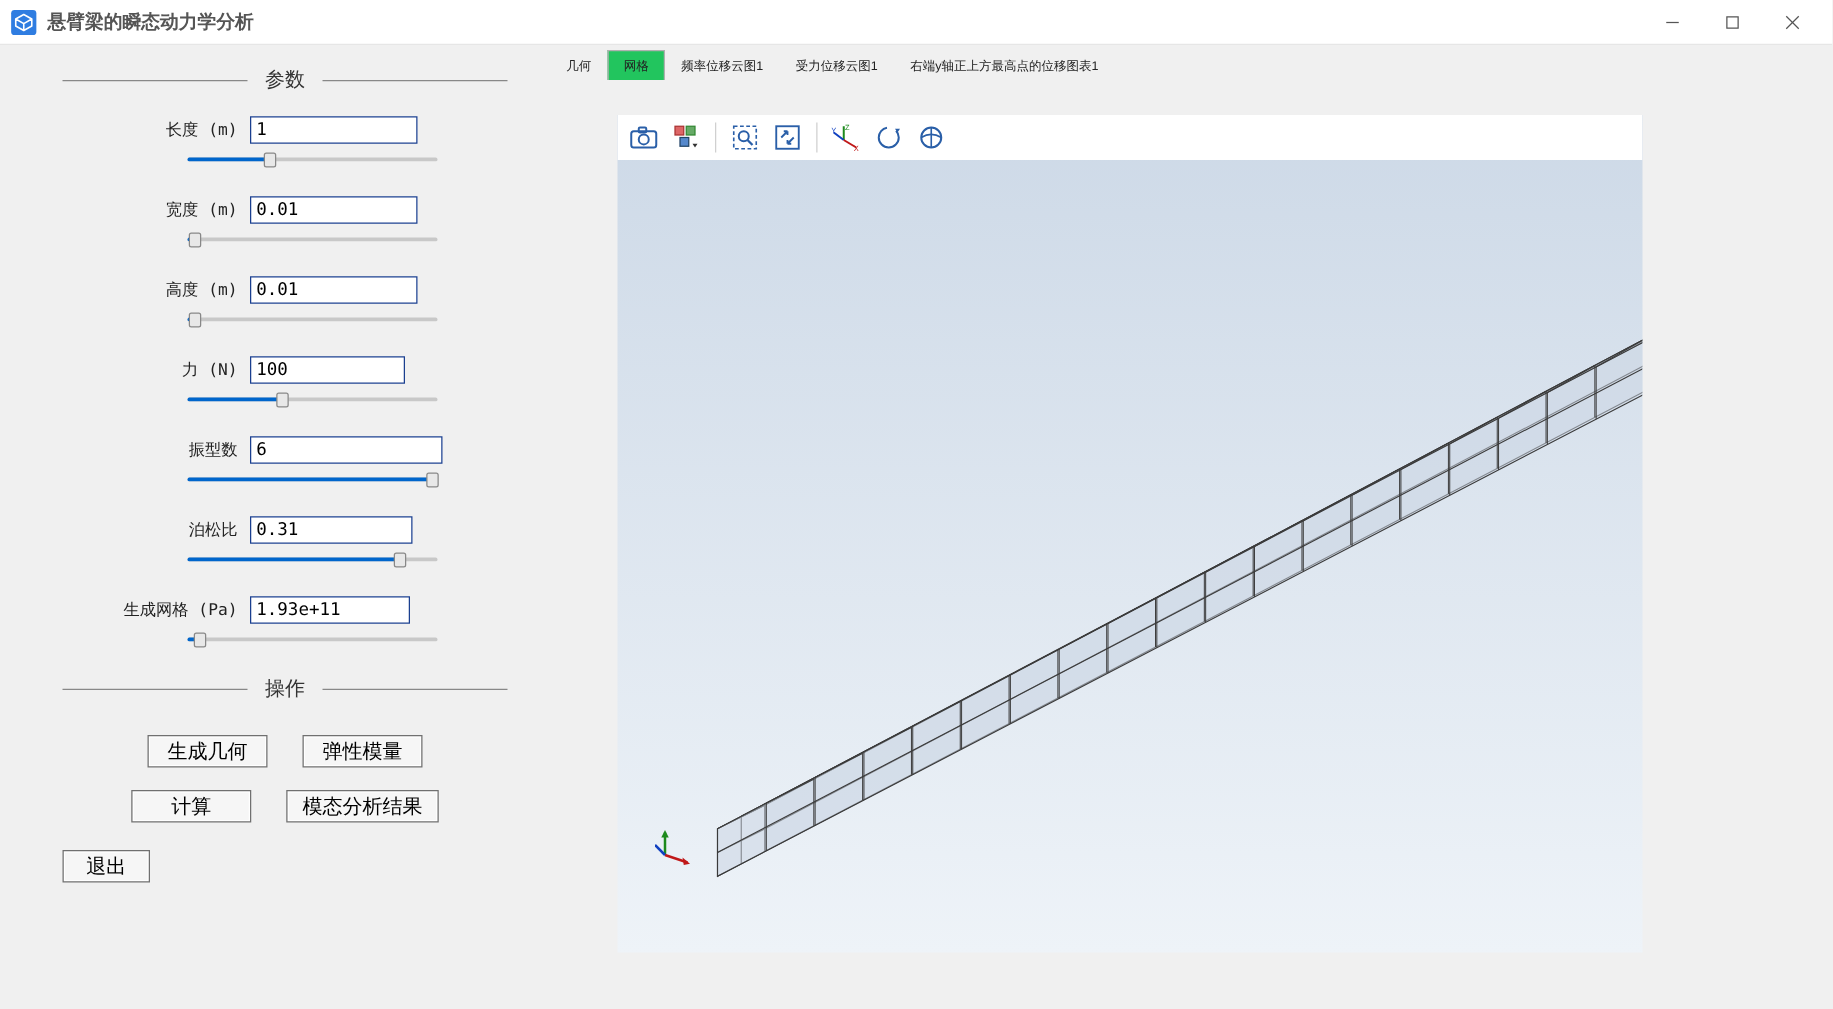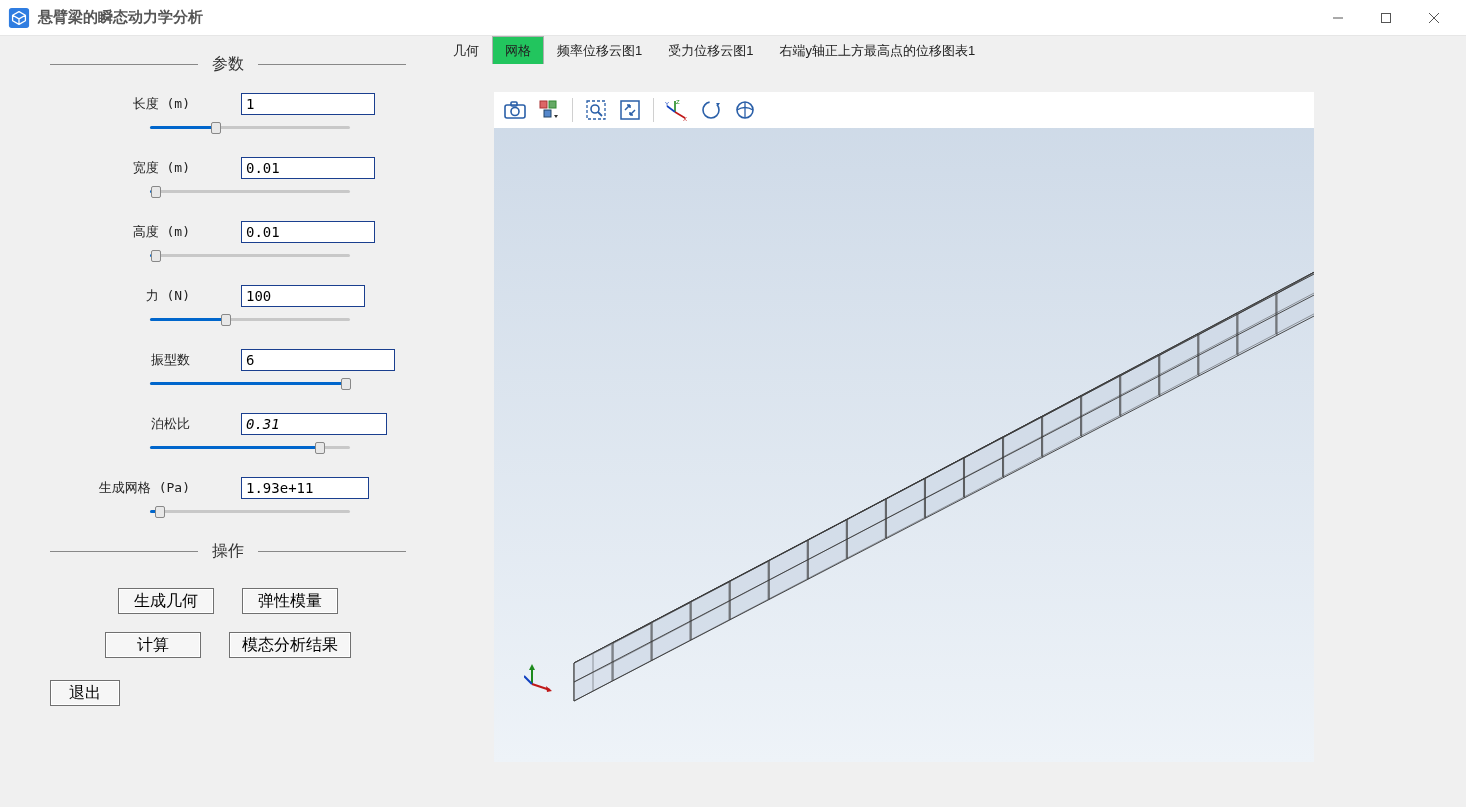--- a/index.html
+++ b/index.html
@@ -76,21 +76,20 @@
   
   .param {
     margin-bottom: 22px;
     display: flex;
     flex-direction: column;
   }
   .param-row {
     display: flex;
     align-items: center;
     margin-bottom: 4px;
-    gap: 41px;
   }
   .param-label {
     width: 150px;
     text-align: right;
     padding-right: 10px;
     font-size: 13px;
     color: #222;
     font-family: "SimSun", monospace;
   }
   .param-input {
@@ -155,21 +154,21 @@
   .exit-row {
     display:flex; justify-content:flex-start; margin-top: 14px;
   }
 
   
   .tabs {
     display: flex;
     align-items: flex-end;
     padding-left: 14px;
     height: 28px;
-    font-size: 13px;
+    font-size: 10px;
   }
   .tab {
     padding: 5px 12px 4px;
     color: #222;
     border: 1px solid transparent;
     border-bottom: none;
     cursor: pointer;
     font-family: "SimSun","Microsoft YaHei",sans-serif;
   }
   .tab.active {
@@ -319,21 +318,21 @@
       <div class="slider-wrap">
         <div class="slider-track"></div>
         <div class="slider-fill" style="width:98%"></div>
         <div class="slider-thumb" style="left:98%"></div>
       </div>
     </div>
 
     <div class="param">
       <div class="param-row">
         <div class="param-label">泊松比</div>
-        <input class="param-input" style="width: 146px; font-style: italic;" value="0.31">
+        <input class="param-input" style="width: 130px;" value="0.31">
       </div>
       <div class="slider-wrap">
         <div class="slider-track"></div>
         <div class="slider-fill" style="width:85%"></div>
         <div class="slider-thumb" style="left:85%"></div>
       </div>
     </div>
 
     <div class="param">
       <div class="param-row">

